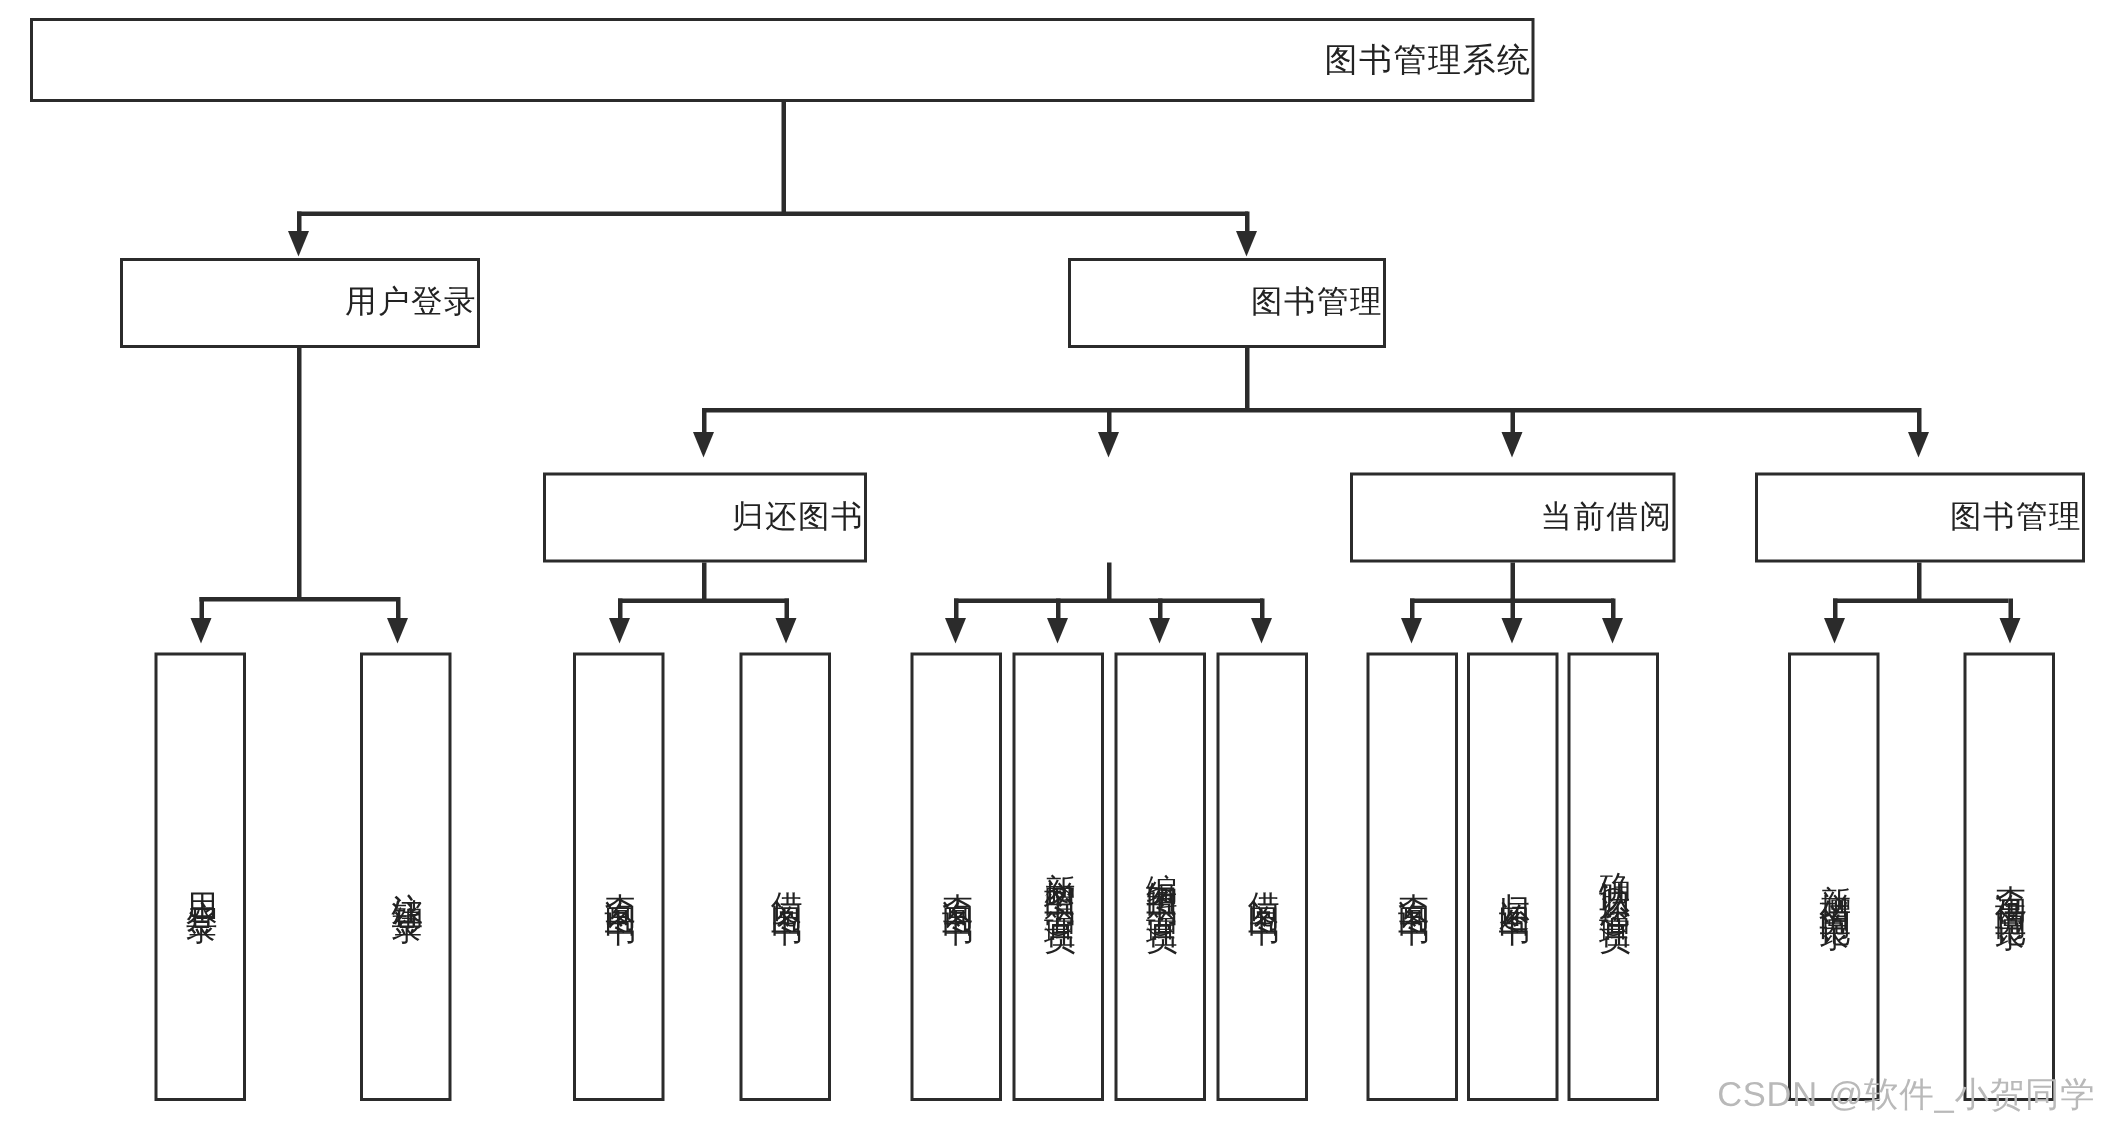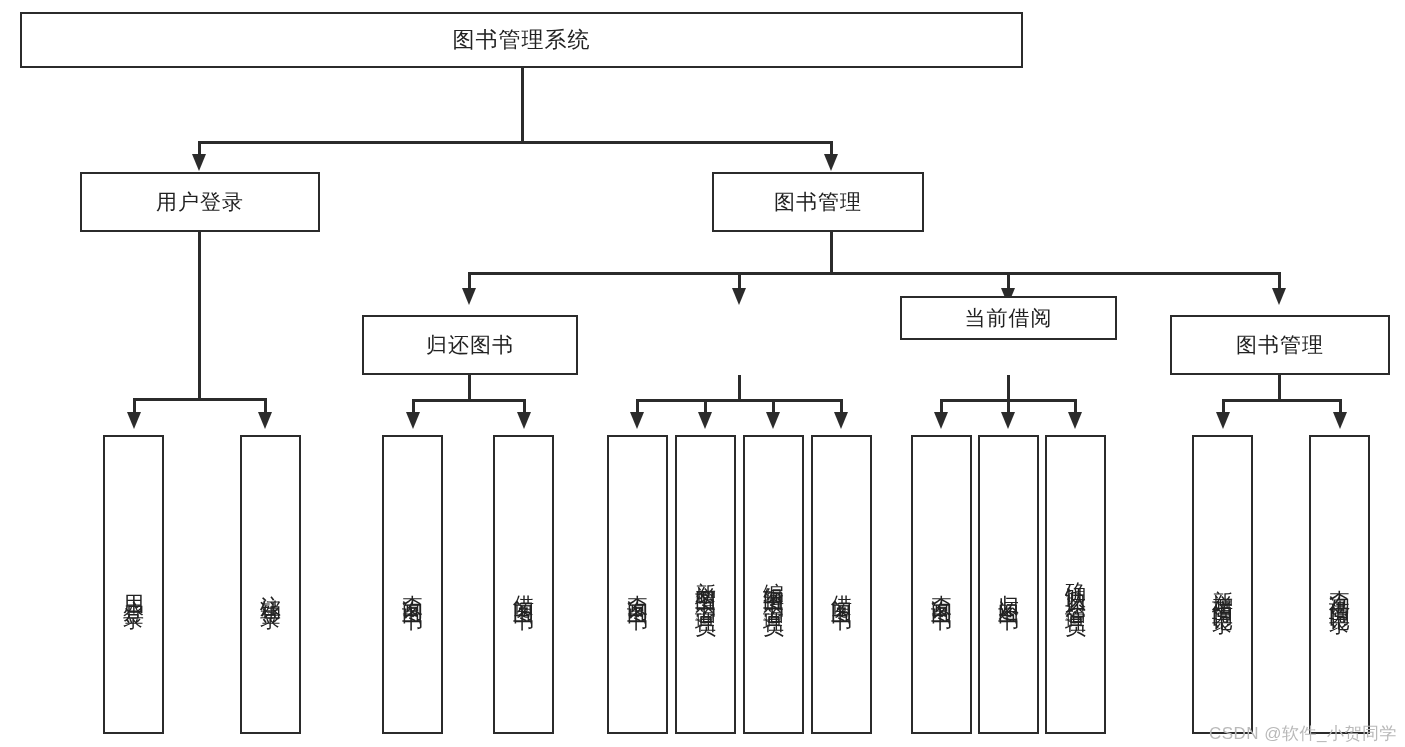--- a/index.html
+++ b/index.html
@@ -24,20 +24,21 @@
     border: 2.5px solid #2b2b2b;
     display: flex;
     align-items: center;
     justify-content: center;
     color: #222222;
   }
   .node.horiz {
     font-size: 21px;
     letter-spacing: 1px;
     line-height: 1.2;
+    justify-content: flex-end;
   }
   .node.root {
     font-size: 22px;
   }
   .node.vert {
     writing-mode: vertical-rl;
     text-orientation: upright;
     font-size: 21px;
     letter-spacing: 5px;
     padding-top: 6px;
@@ -63,21 +64,21 @@
     height: 0;
     border-left: 7px solid transparent;
     border-right: 7px solid transparent;
     border-top: 17px solid #2b2b2b;
   }
   
   #watermark {
     position: absolute;
     right: 8px;
     bottom: 2px;
-    font-size: 17px;
+    font-size: 23px;
     color: #b9b9b9;
     letter-spacing: 0.5px;
     white-space: nowrap;
     font-family: "Liberation Sans", "DejaVu Sans", sans-serif;
     text-align: right;
   }
 </style>
 </head>
 <body>
 
@@ -119,21 +120,21 @@
   <div class="ln v" style="left:738px; top:272px; height:24px;"></div>
   <div class="arrow" style="left:732px; top:288px;"></div>
   <div class="ln v" style="left:1007px; top:272px; height:24px;"></div>
   <div class="arrow" style="left:1001px; top:288px;"></div>
   <div class="ln v" style="left:1278px; top:272px; height:24px;"></div>
   <div class="arrow" style="left:1272px; top:288px;"></div>
 
   <div class="node horiz" style="left:362px; top:315px; width:216px; height:60px;">
     <span>归还图书</span>
   </div>
-  <div class="node horiz" style="left:900px; top:296px; width:217px; height:44px;">
+  <div class="node horiz" style="left:900px; top:315px; width:217px; height:60px;">
     <span>当前借阅</span>
   </div>
   <div class="node horiz" style="left:1170px; top:315px; width:220px; height:60px;">
     <span>图书管理</span>
   </div>
 
   <div class="ln v" style="left:468px; top:375px; height:26px;"></div>
   <div class="ln h" style="left:412px; top:399px; width:114px;"></div>
   <div class="ln v" style="left:412px; top:399px; height:17px;"></div>
   <div class="arrow" style="left:406px; top:412px;"></div>

